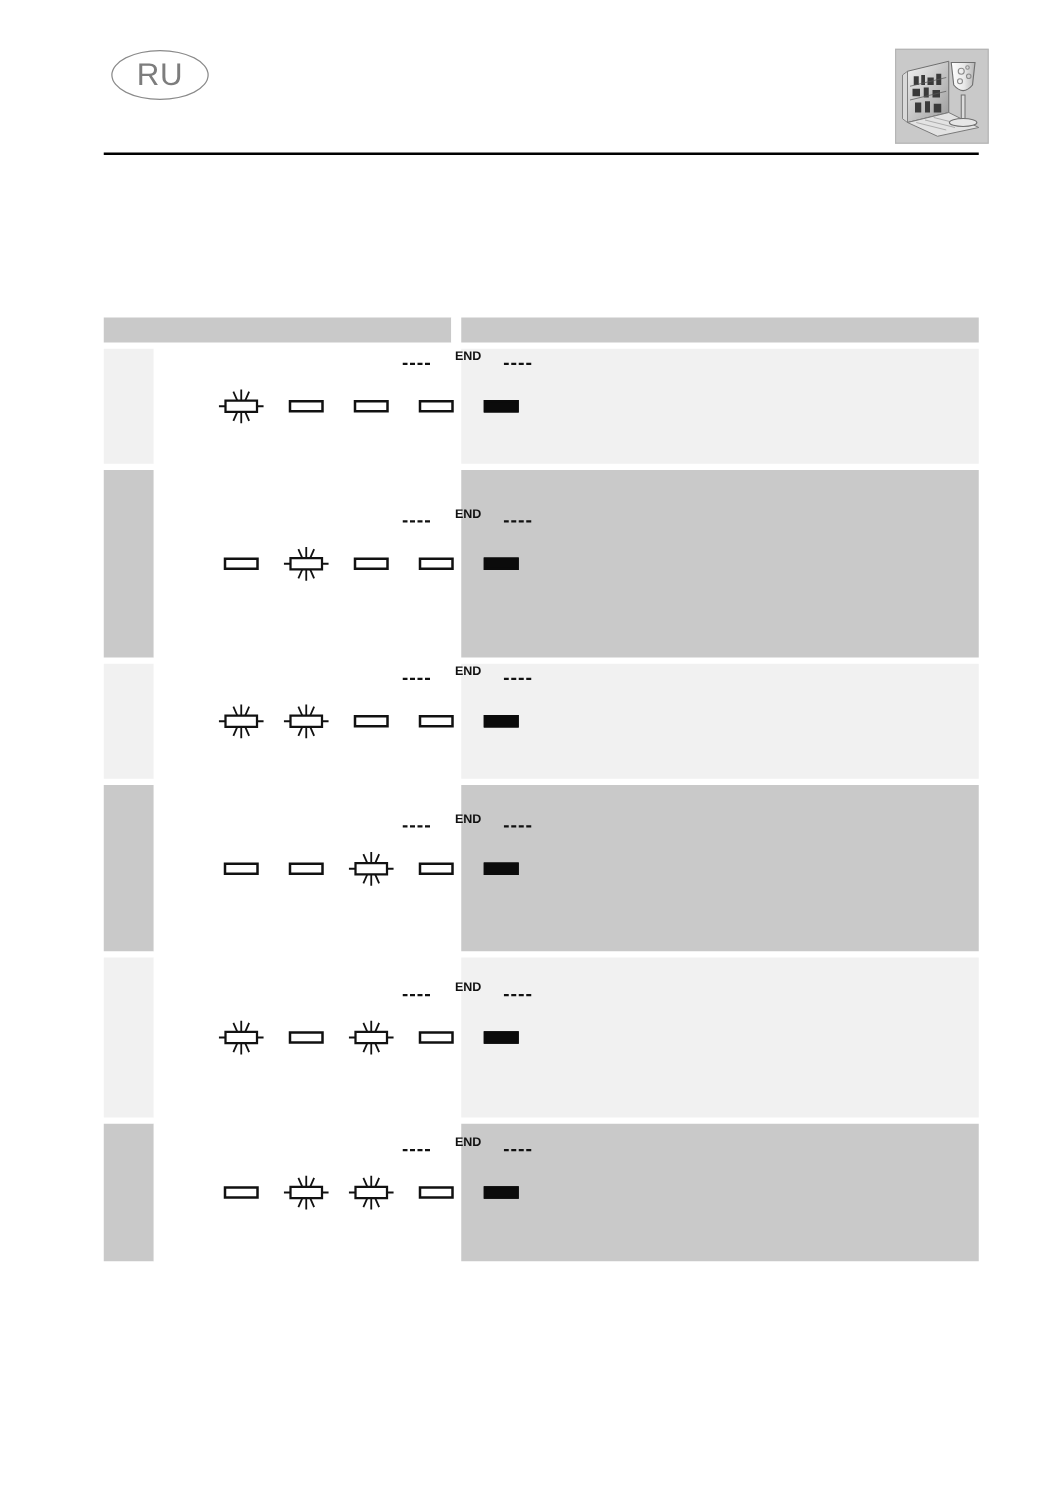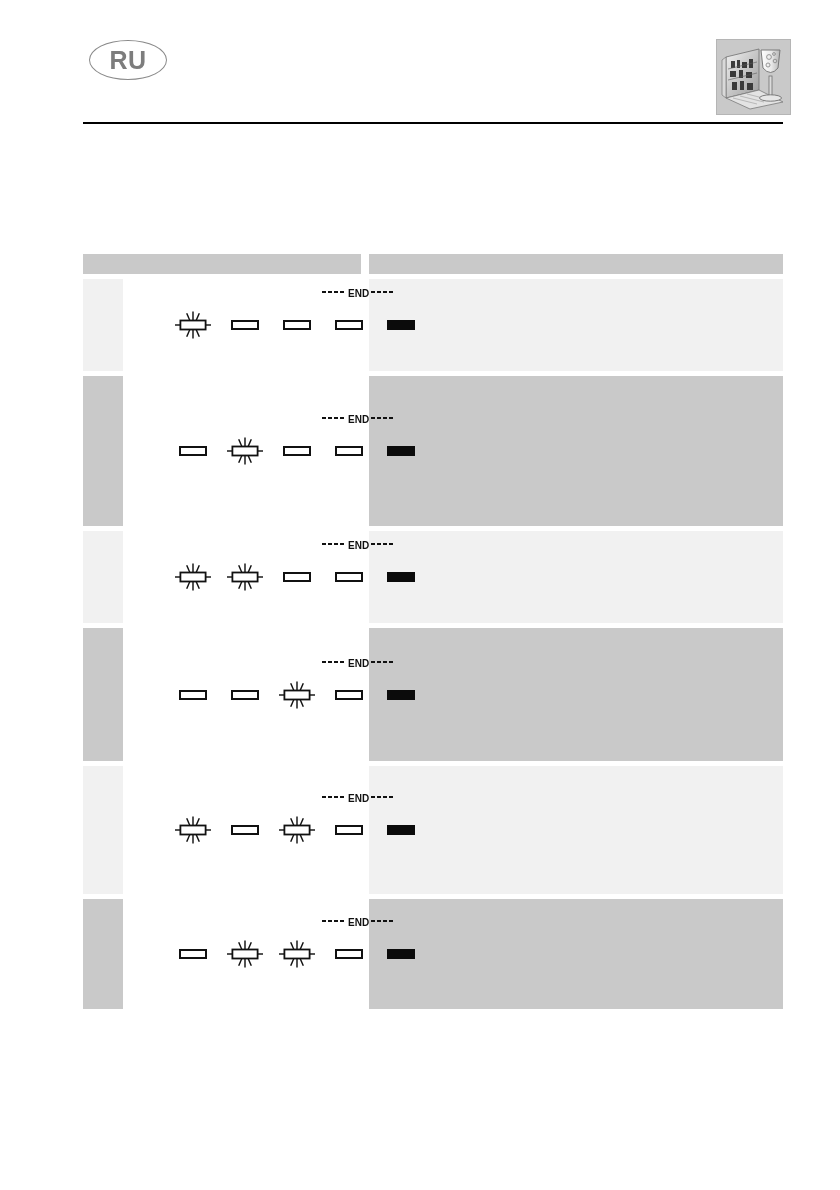--- a/index.html
+++ b/index.html
@@ -32,21 +32,21 @@
     height: 40px;
     border: 1.6px solid #8a8a8a;
     border-radius: 50%;
     box-sizing: border-box;
     display: flex;
     align-items: center;
     justify-content: center;
   }
   #lang-badge-label {
     font-size: 25px;
-    font-weight: bold;
+    font-weight: normal;
     color: #7d7d7d;
     letter-spacing: 0.5px;
     line-height: 1;
   }
   #brand-logo {
     position: absolute;
     left: 716px;
     top: 39px;
     width: 75px;
     height: 76px;
@@ -162,22 +162,23 @@
     border: 2px solid #0b0b0b;
     box-sizing: border-box;
   }
   .led-blink-svg { display: block; }
 
   .end-marker {
     position: absolute;
     top: -27px;
     left: -9px;
     display: flex;
-    align-items: flex-end;
+    align-items: flex-start;
     white-space: nowrap;
+    gap: 16px;
   }
   .end-dash-left,
   .end-dash-right {
     display: block;
   }
   .end-text {
     font-size: 10px;
     font-weight: bold;
     color: #111111;
     letter-spacing: 0px;

